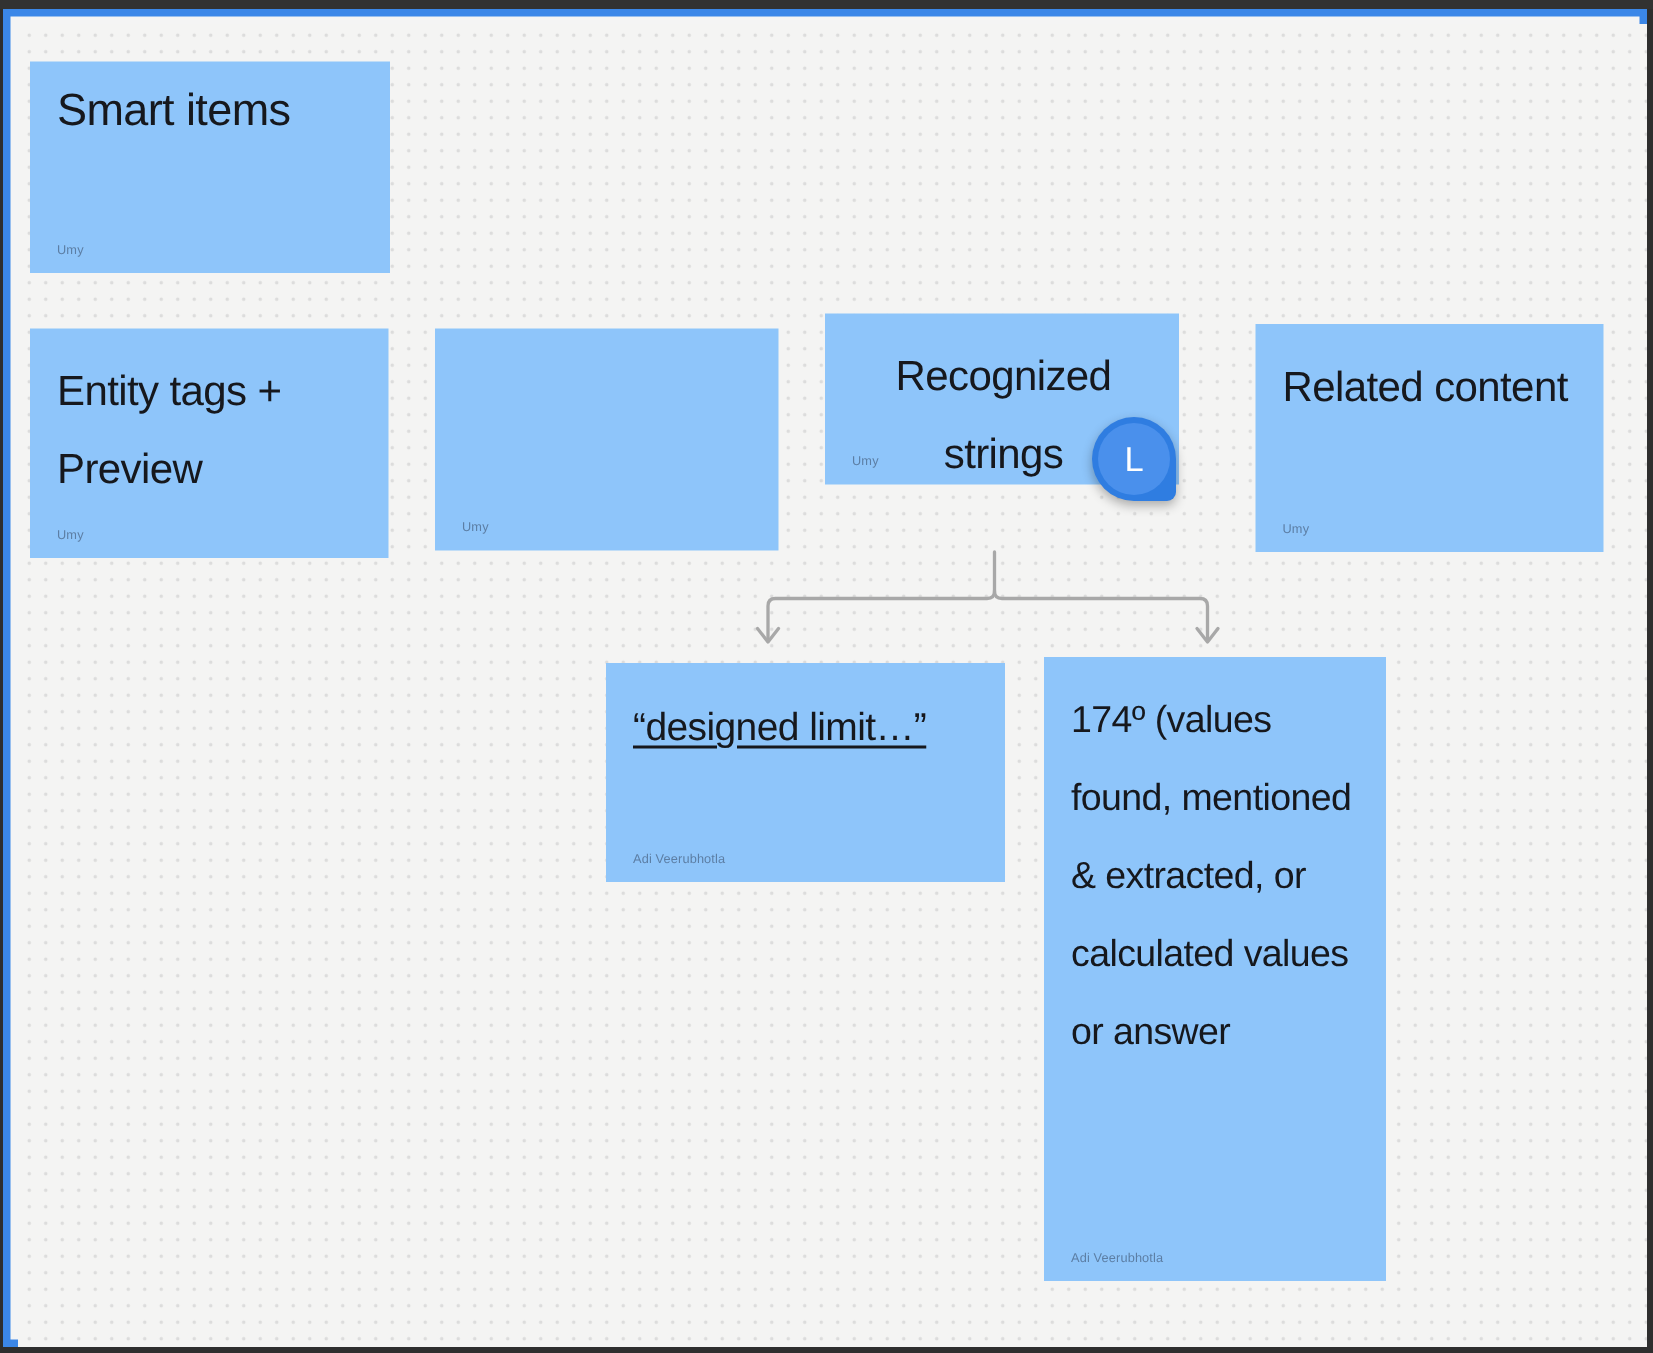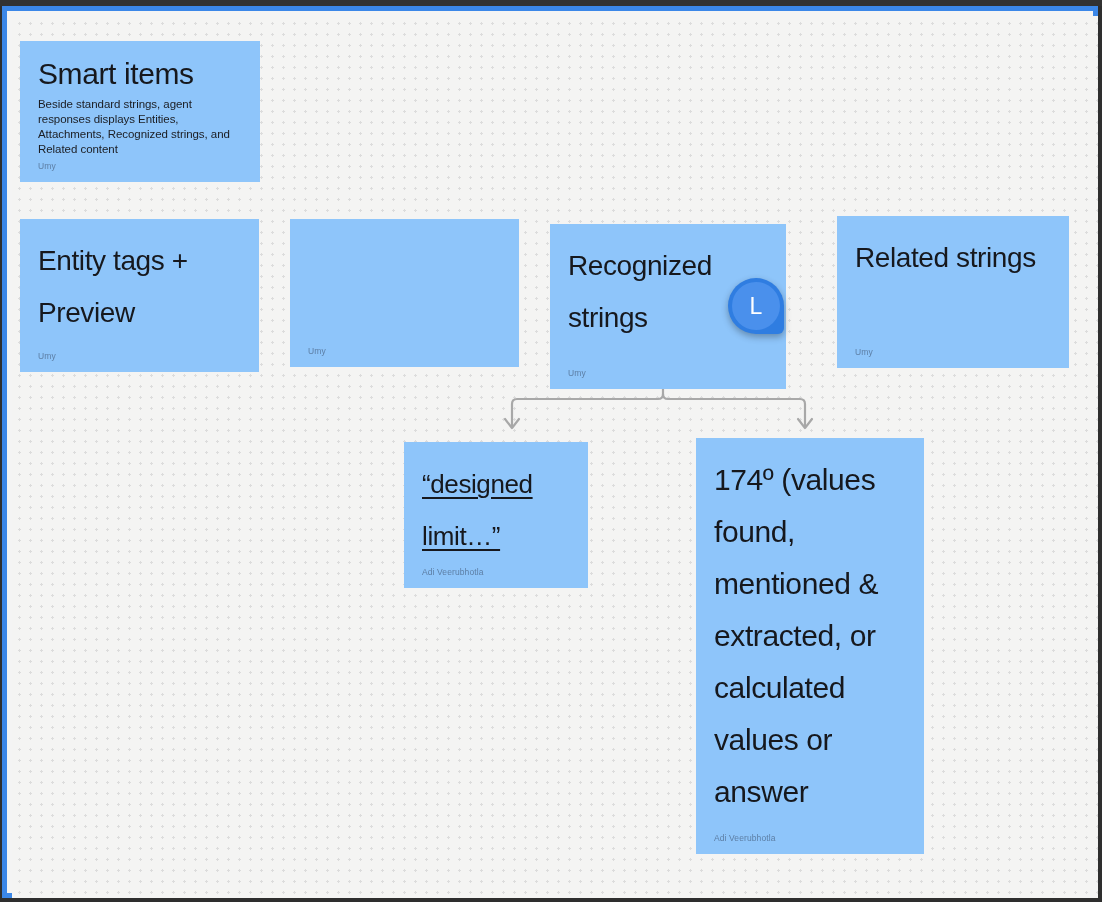--- a/index.html
+++ b/index.html
@@ -95,36 +95,36 @@
     letter-spacing: 0.1px;
     margin-top: 36px;
   }
 
   
   #card-smart-items      { left:  8px; top:  25px; width: 240px; height: 141px; }
   #card-smart-items .card-title { font-size: 30px; line-height: 33px; }
 
   #card-entity-tags      { left:  8px; top: 203px; width: 239px; height: 153px; }
   #card-attachments      { left: 278px; top: 203px; width: 229px; height: 148px; }
-  #card-recognized       { left: 538px; top: 208px; width: 236px; height: 165px; }
+  #card-recognized       { left: 538px; top: 193px; width: 236px; height: 114px; text-align: center; }
   #card-related          { left: 825px; top: 200px; width: 232px; height: 152px; }
 
   .row2 .card-title { font-size: 28px; line-height: 52px; }
 
-  #card-designed-limit   { left: 392px; top: 426px; width: 184px; height: 146px; }
+  #card-designed-limit   { left: 392px; top: 426px; width: 266px; height: 146px; }
   #card-designed-limit .card-title {
     font-size: 26px;
     line-height: 52px;
     text-decoration: underline;
     text-underline-offset: 4px;
     text-decoration-thickness: 2px;
   }
 
   #card-174              { left: 684px; top: 422px; width: 228px; height: 416px; }
-  #card-174 .card-title { font-size: 30px; line-height: 52px; }
+  #card-174 .card-title { font-size: 25px; line-height: 52px; }
 
   
   #collab-avatar {
     position: absolute;
     left: 716px;
     top: 262px;
     width: 56px;
     height: 56px;
     background: #2f7de1;
     border-radius: 50% 50% 6px 50%;
@@ -164,40 +164,39 @@
 
         <path d="M 651 378 Q 651 383 646 383 L 505 383 Q 500 383 500 388 L 500 410" stroke="#a8a8a8" stroke-width="2.2" stroke-linecap="round"></path>
         <path d="M 493 403 L 500 412 L 507 403" stroke="#a8a8a8" stroke-width="2.2" stroke-linecap="round" stroke-linejoin="round"></path>
 
         <path d="M 651 378 Q 651 383 656 383 L 788 383 Q 793 383 793 388 L 793 410" stroke="#a8a8a8" stroke-width="2.2" stroke-linecap="round"></path>
         <path d="M 786 403 L 793 412 L 800 403" stroke="#a8a8a8" stroke-width="2.2" stroke-linecap="round" stroke-linejoin="round"></path>
       </svg>
 
       <div class="card" id="card-smart-items">
         <div class="card-title">Smart items</div>
-        <div class="card-sub">Beside standard strings, agent responses displays Entities, Attachments, Recognized strings, and Related content</div>
         <div class="card-author">Umy</div>
       </div>
 
       <div class="card row2" id="card-entity-tags">
         <div class="card-title">Entity tags + Preview</div>
         <div class="card-author">Umy</div>
       </div>
 
       <div class="card row2" id="card-attachments">
         <div class="card-author">Umy</div>
       </div>
 
       <div class="card row2" id="card-recognized">
         <div class="card-title">Recognized strings</div>
         <div class="card-author">Umy</div>
       </div>
 
       <div class="card row2" id="card-related">
-        <div class="card-title">Related strings</div>
+        <div class="card-title">Related content</div>
         <div class="card-author">Umy</div>
       </div>
 
       <div class="card" id="card-designed-limit">
         <div class="card-title">“designed limit…”</div>
         <div class="card-author">Adi Veerubhotla</div>
       </div>
 
       <div class="card" id="card-174">
         <div class="card-title">174º (values found, mentioned &amp; extracted, or calculated values or answer</div>

